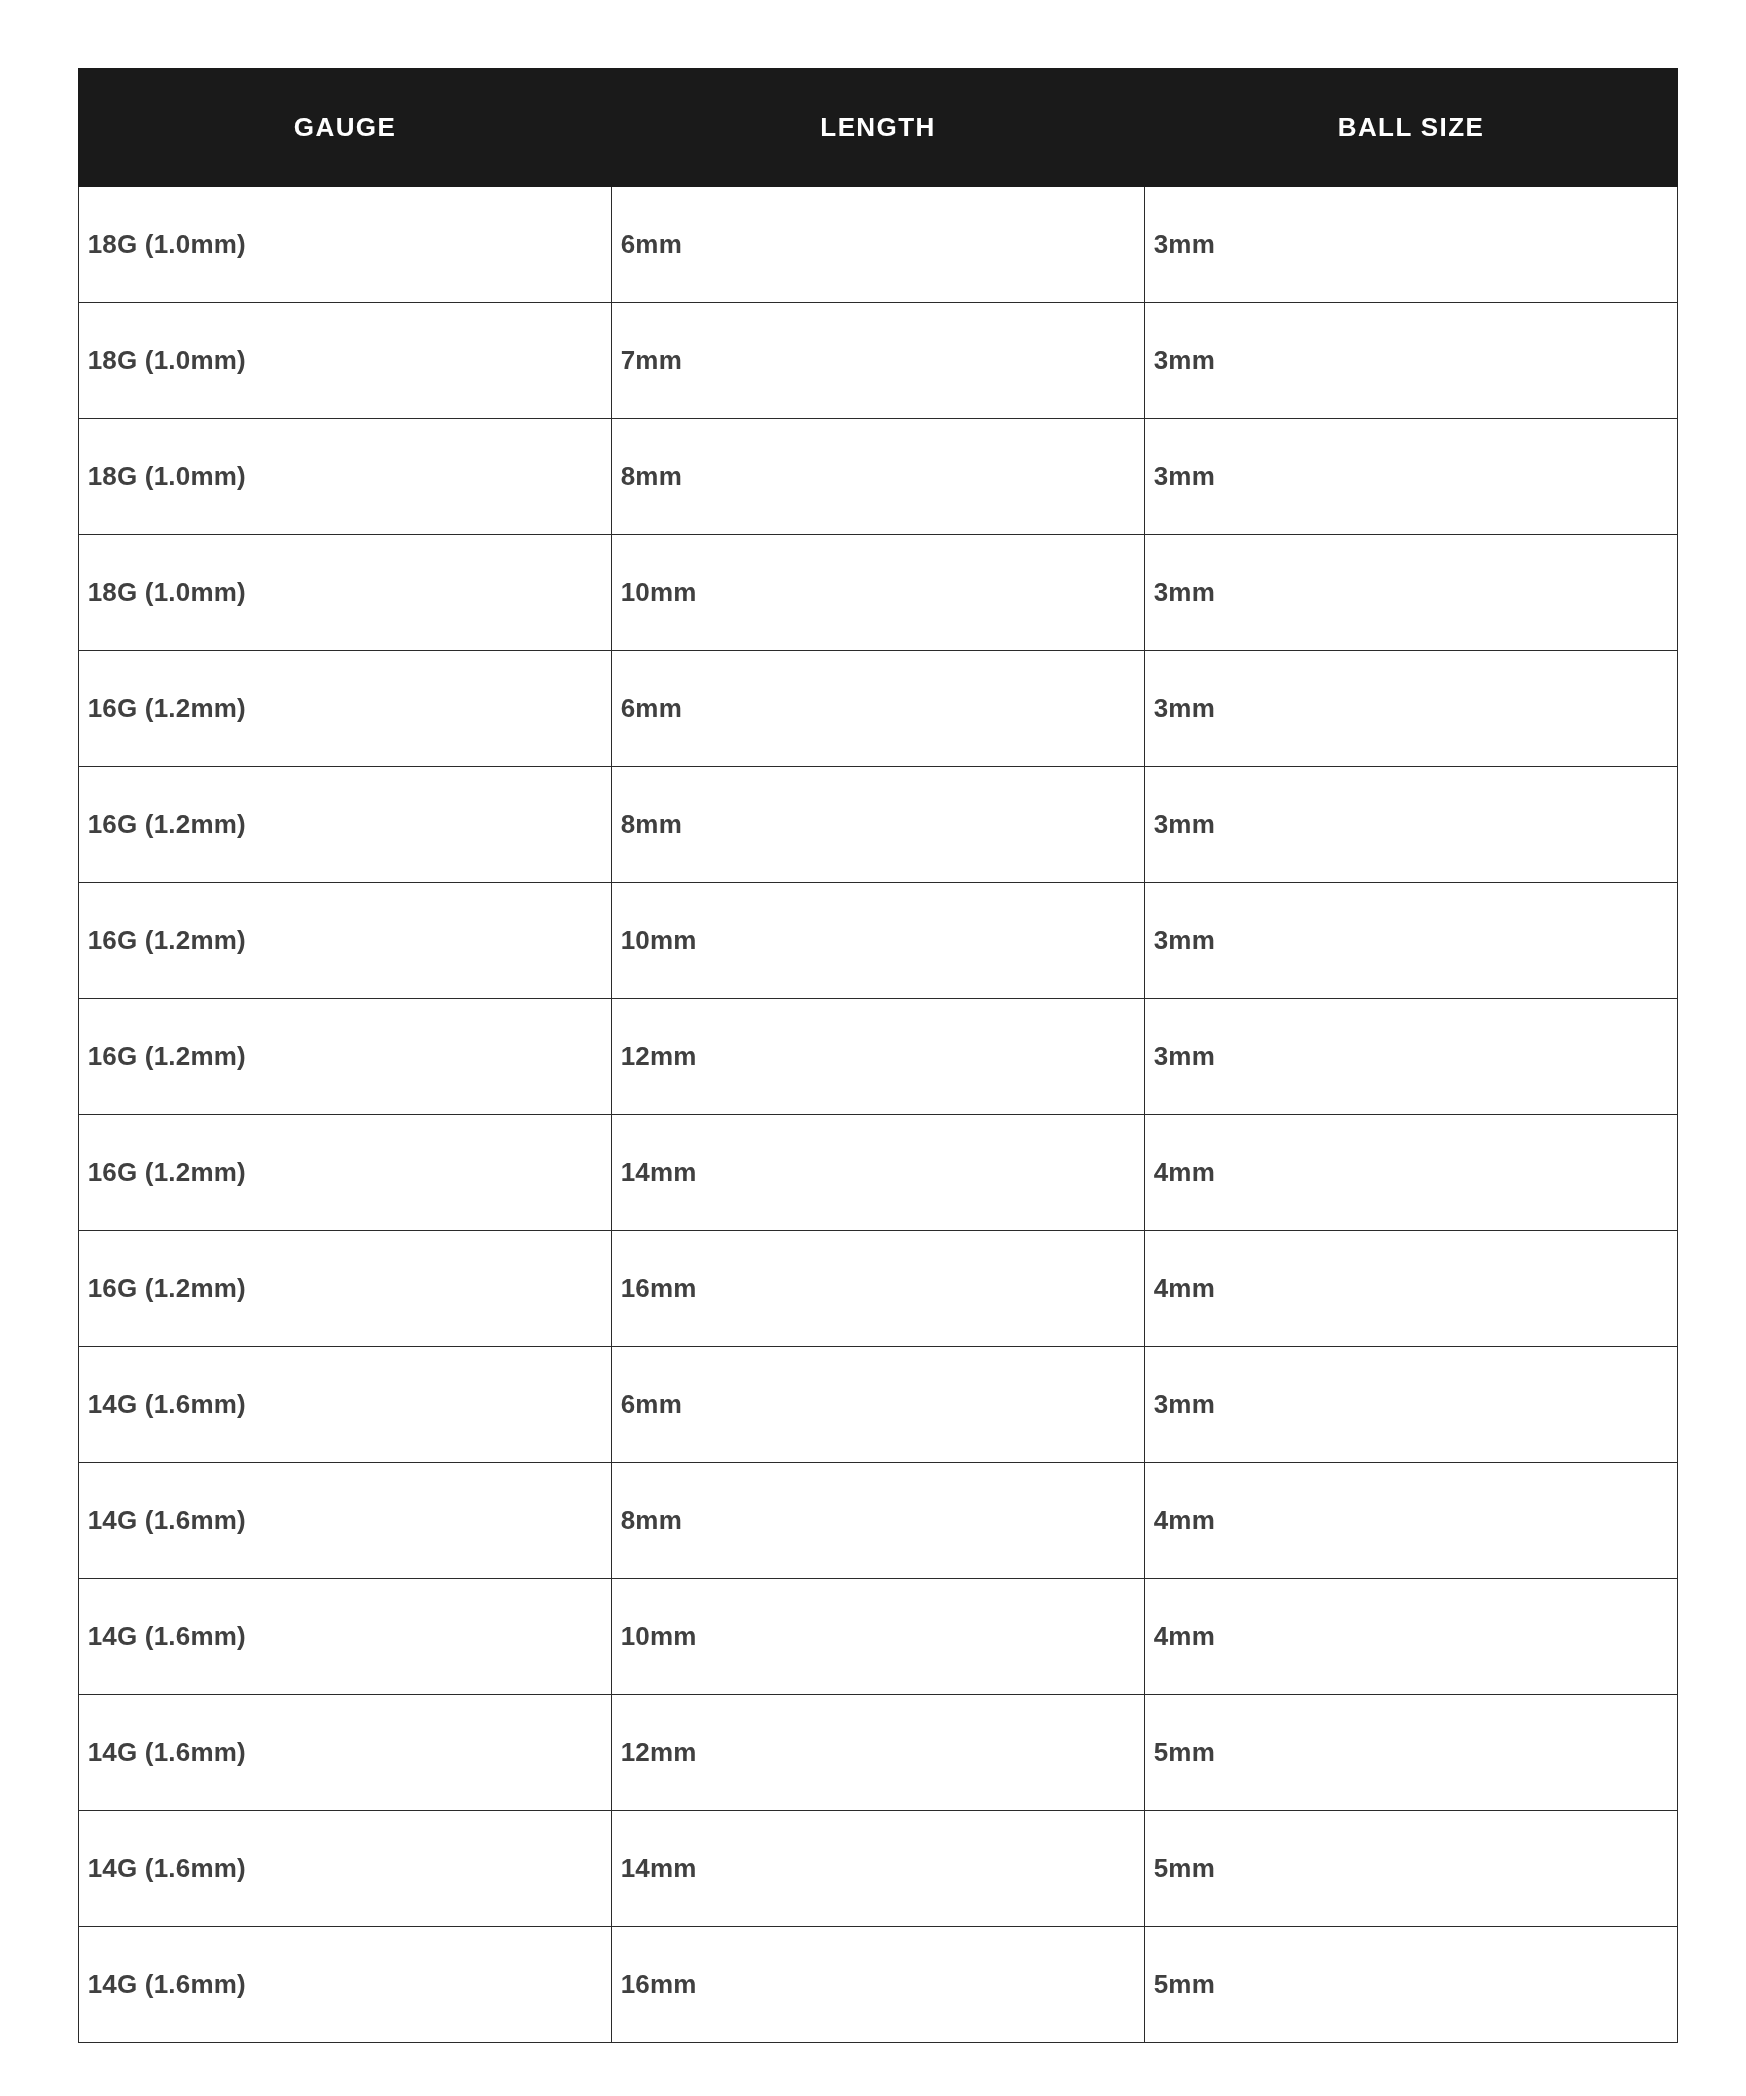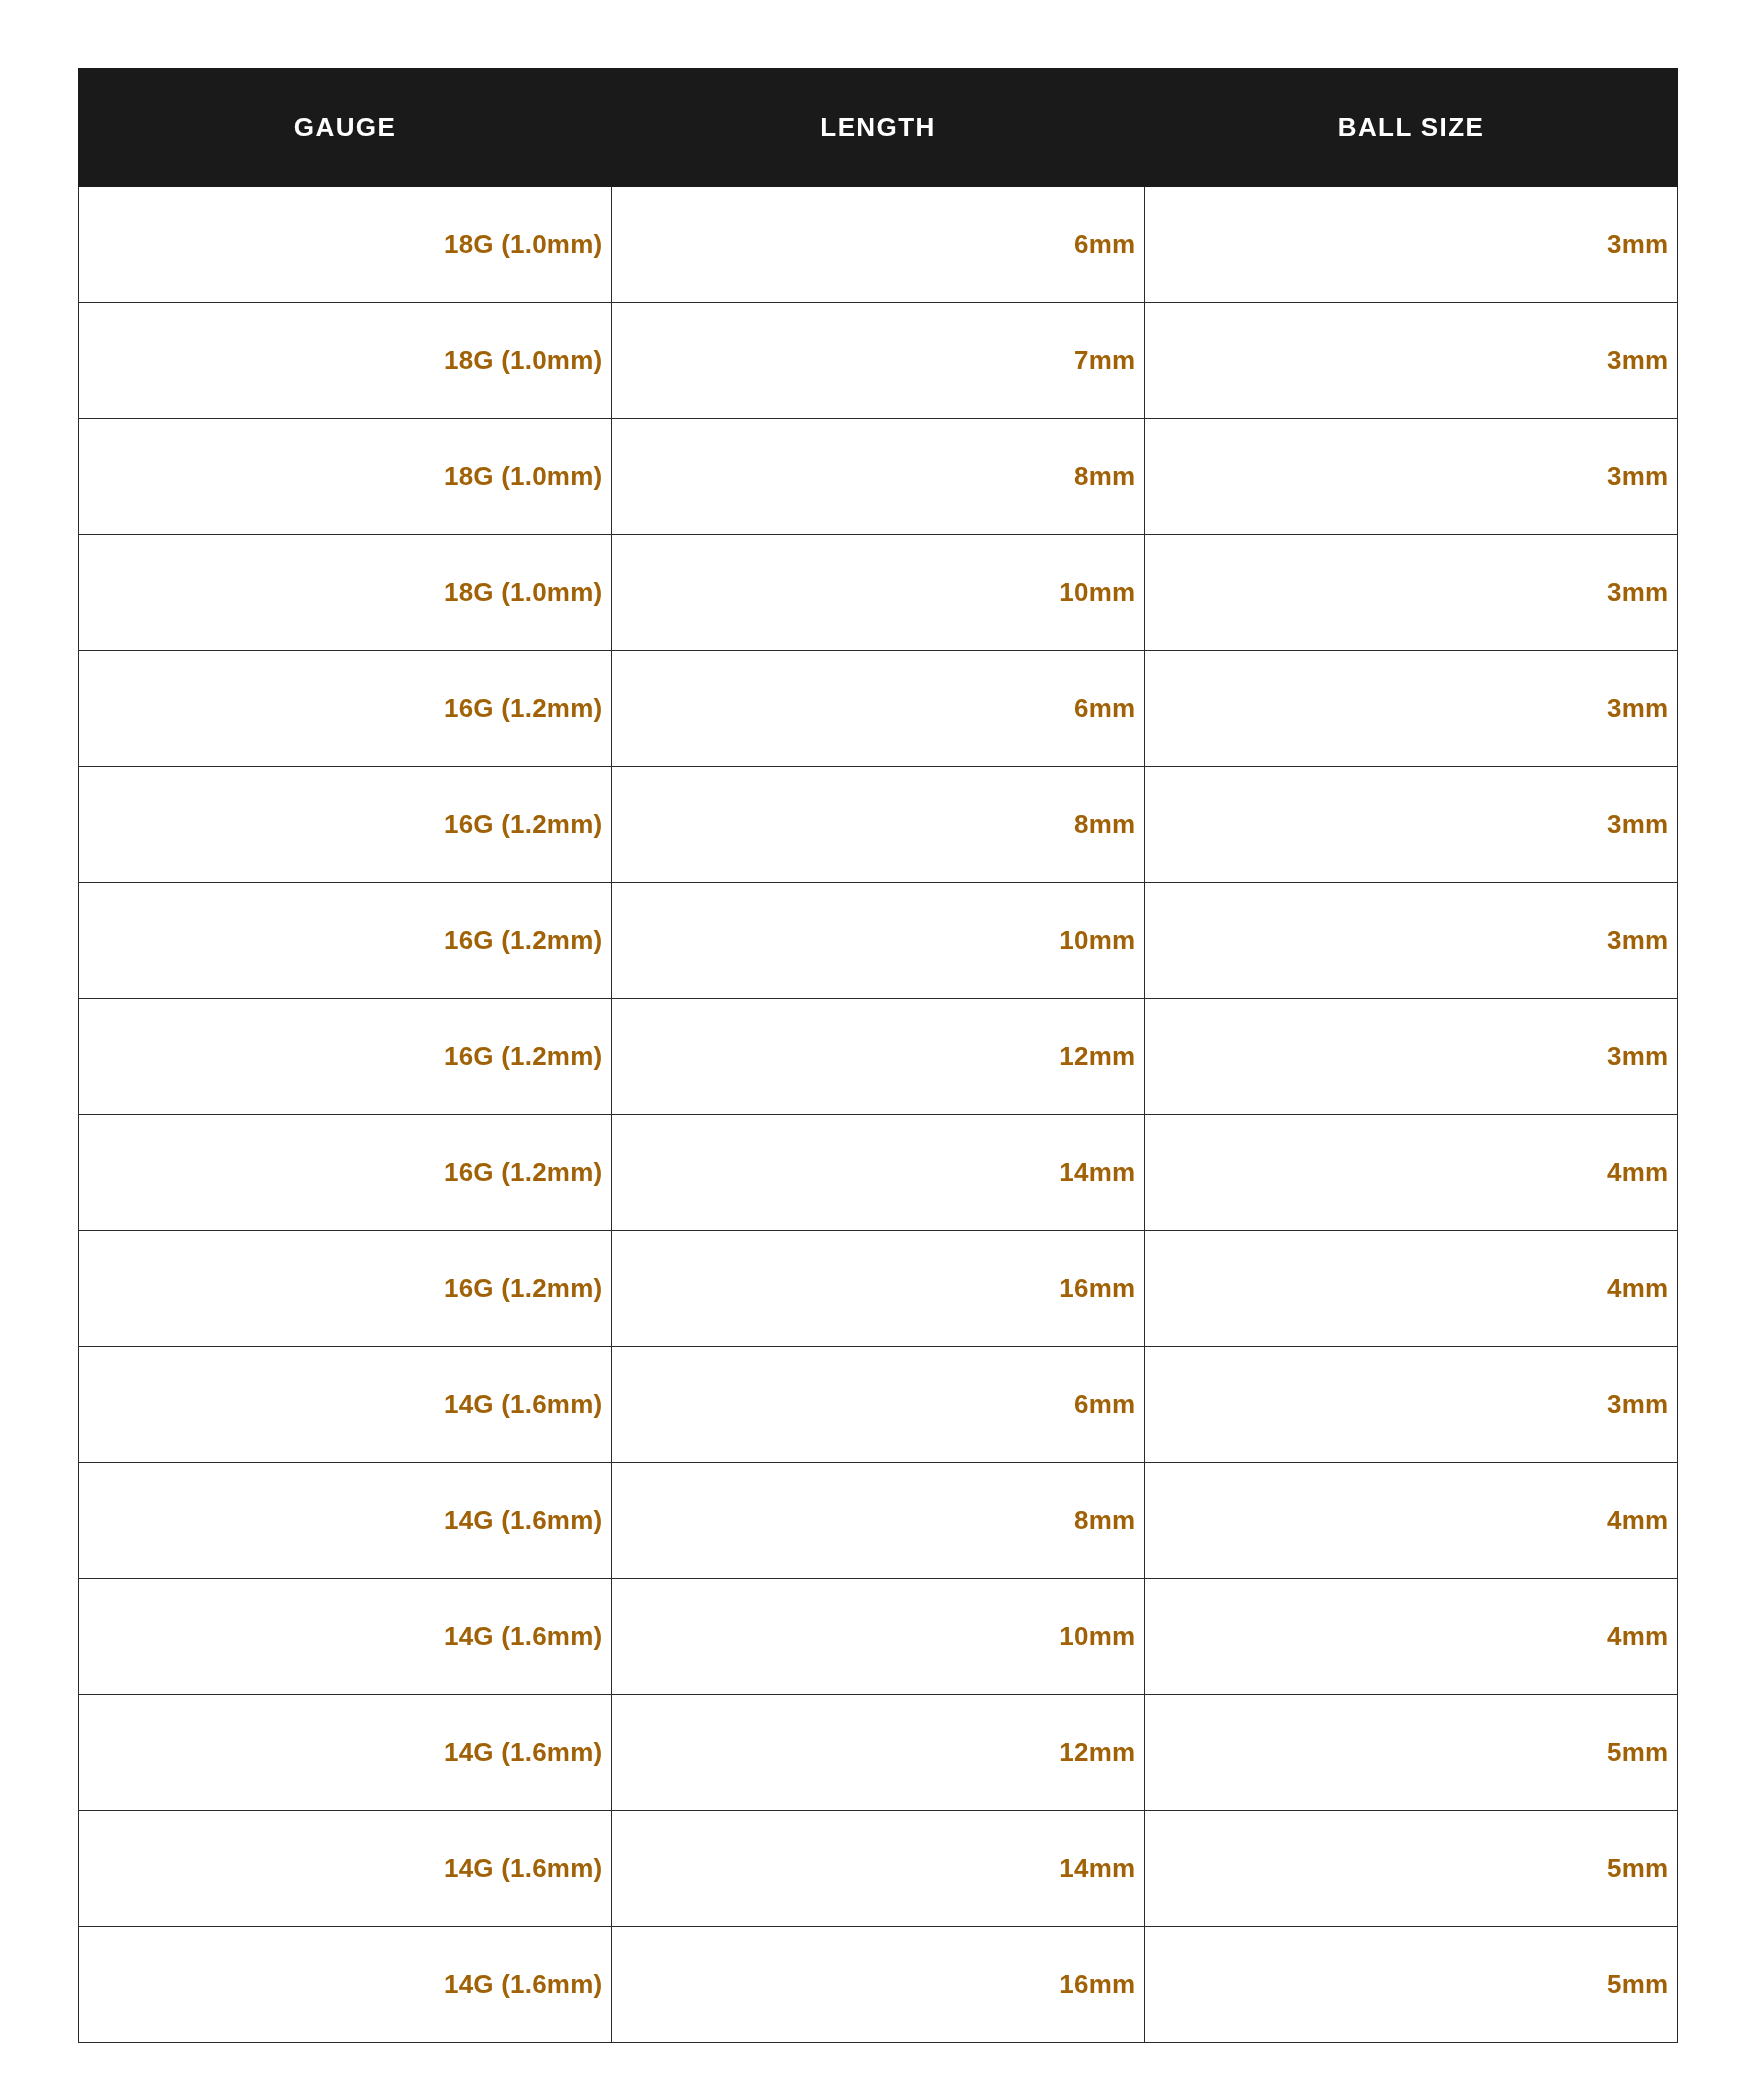--- a/index.html
+++ b/index.html
@@ -49,25 +49,25 @@
     border: 0.9px solid #1a1a1a;
     vertical-align: middle;
     text-transform: uppercase;
   }
   thead tr.header-row th.col-sep {
     border-left: 1.7px solid #3a3a3a;
   }
 
   tbody tr.data-row td {
     height: 115px;
-    text-align: right;
+    text-align: left;
     vertical-align: middle;
     font-size: 26px;
     font-weight: bold;
-    color: #a16207;
+    color: #404040;
     border: 1.7px solid #2b2b2b;
     padding: 0 8.7px;
     background: #ffffff;
     letter-spacing: 0.2px;
   }
   tbody tr.data-row td.cell-length,
   tbody tr.data-row td.cell-ball {
     border-left: 1.7px solid #2b2b2b;
   }
 </style>

